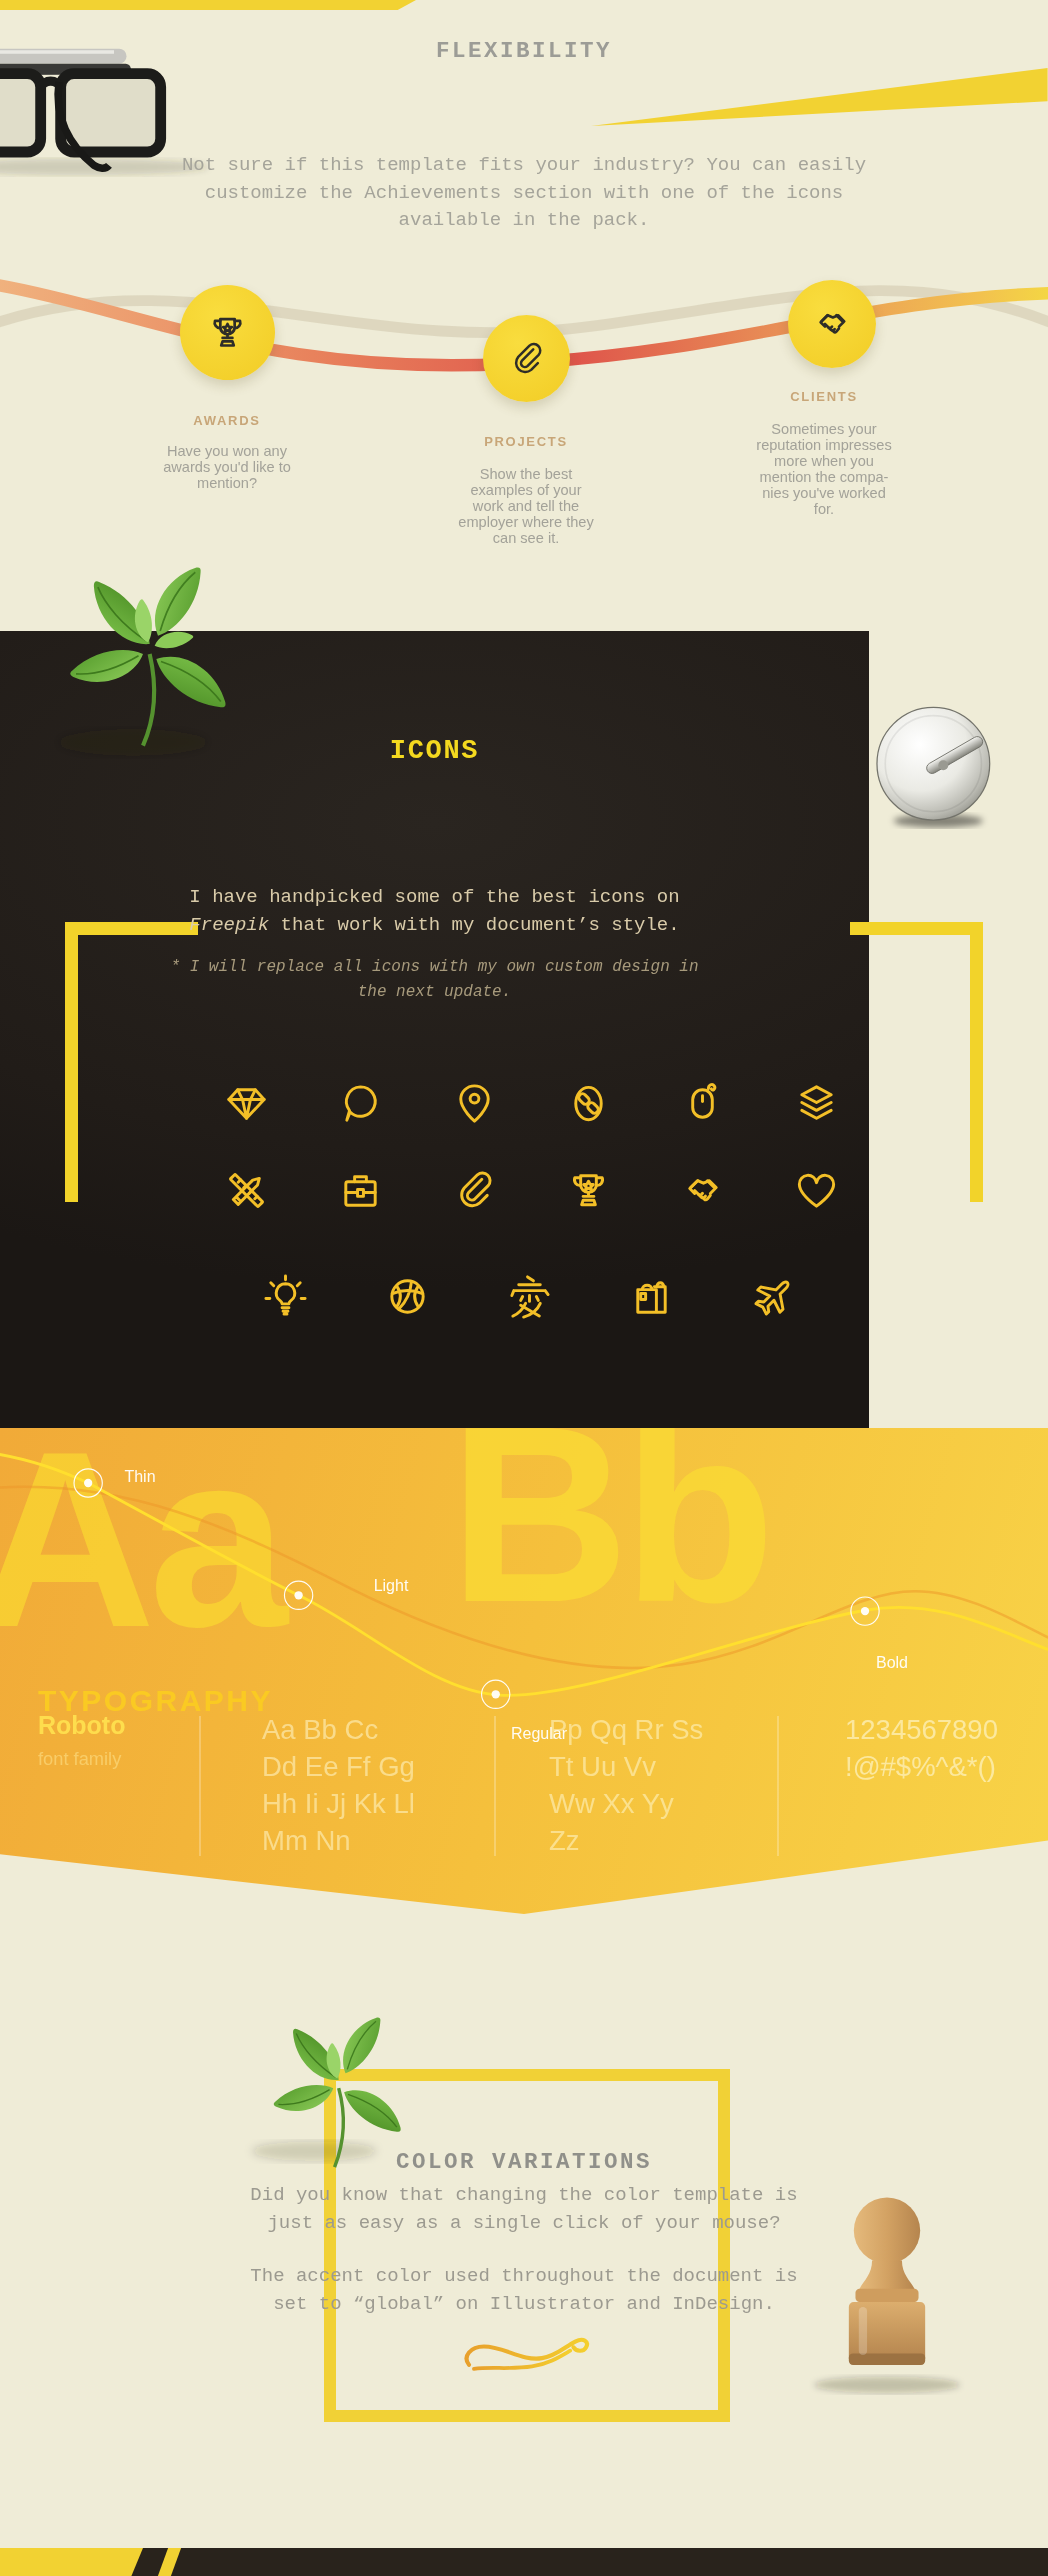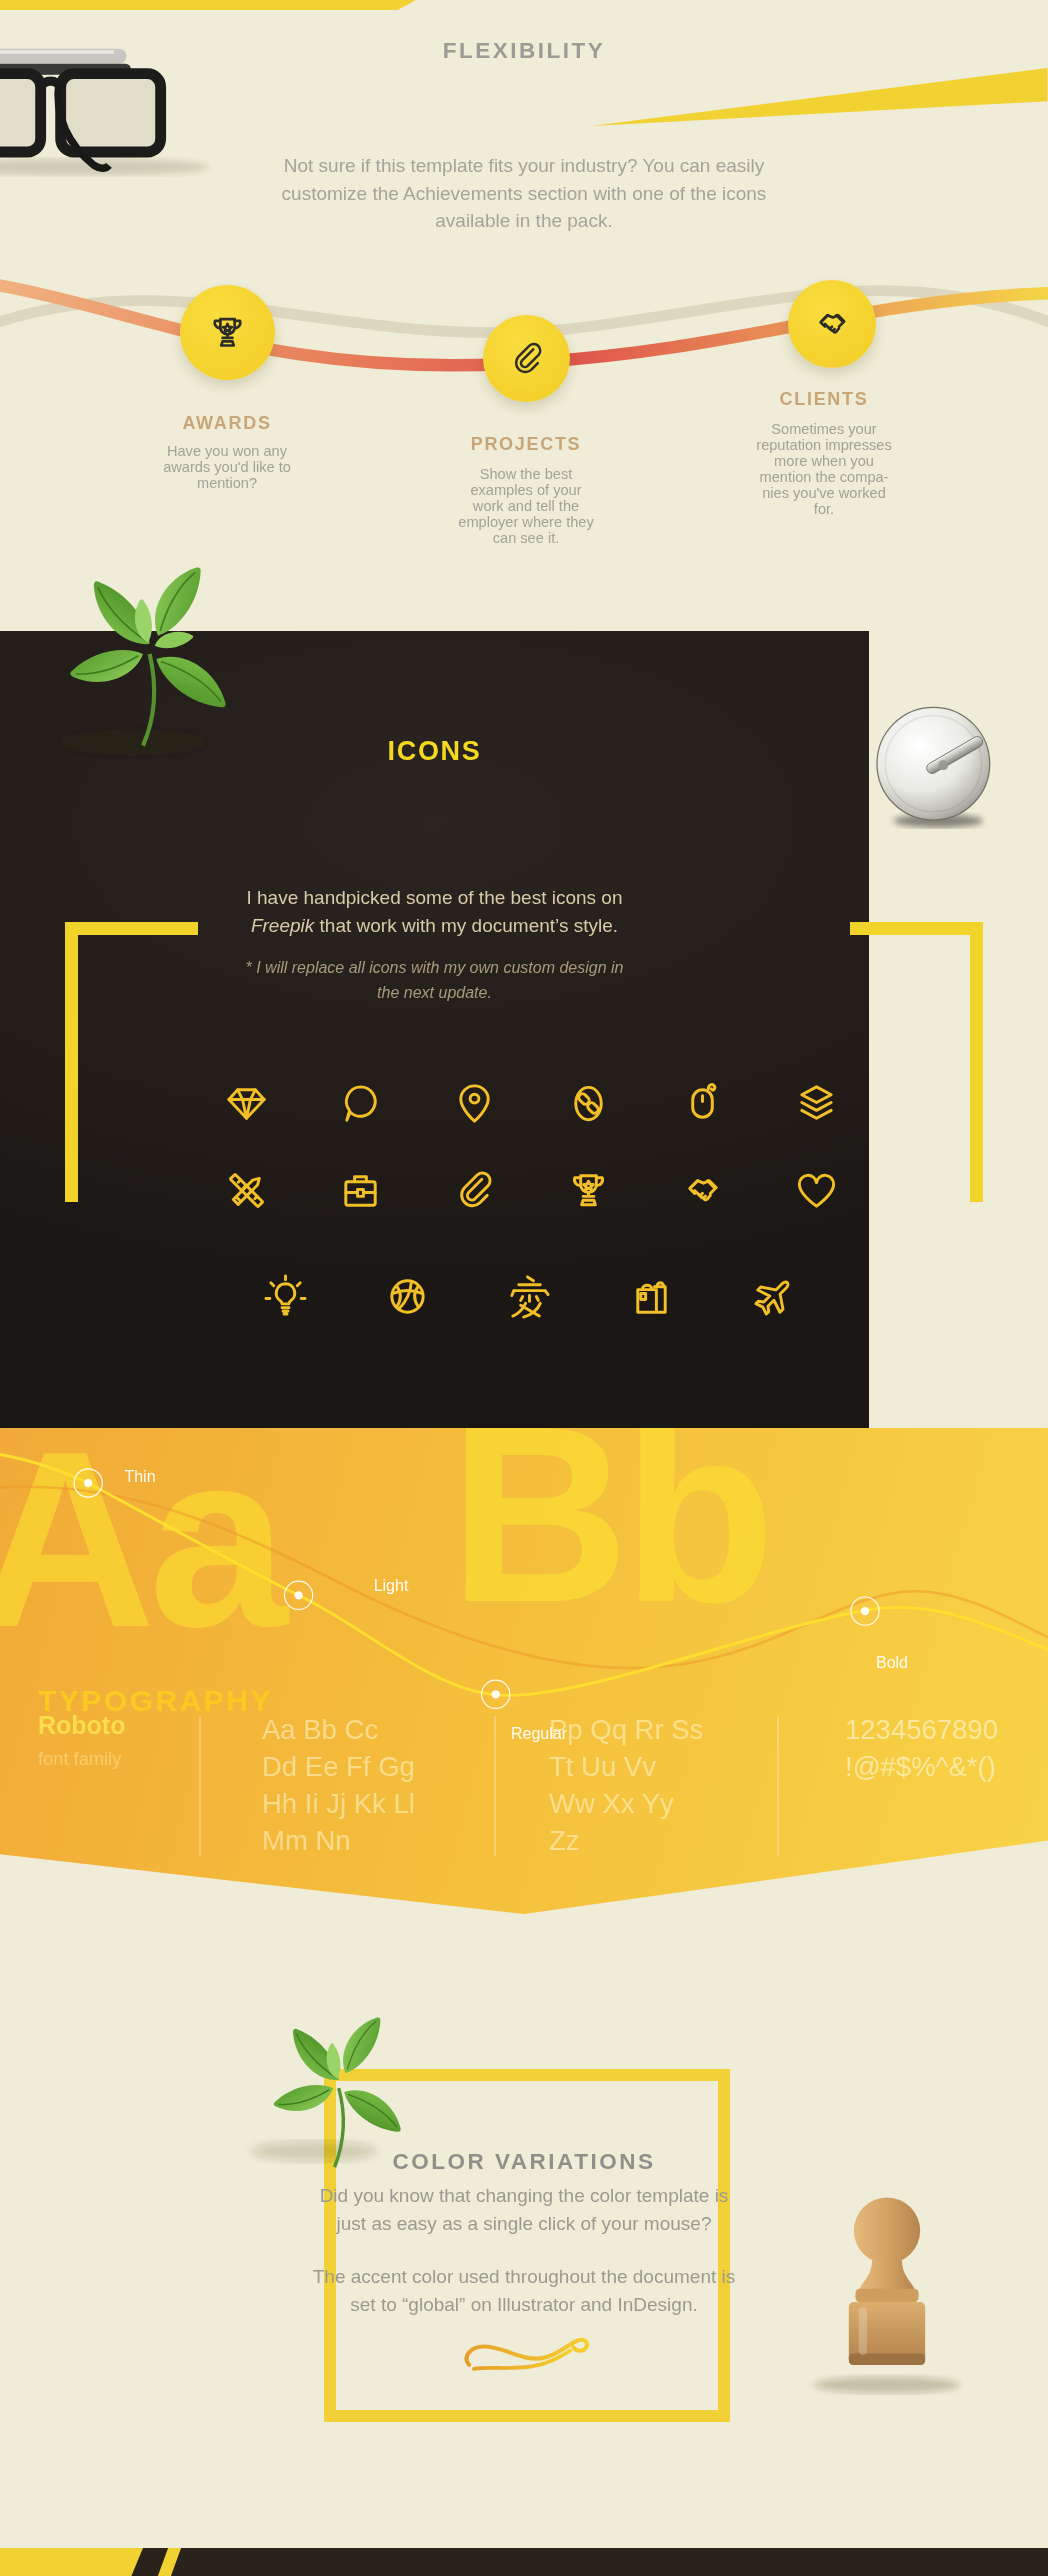--- a/index.html
+++ b/index.html
@@ -1,29 +1,29 @@
 <!DOCTYPE html>
 <html style="font-size:13.3px"><head>
 <meta charset="utf-8">
 <style>
   html,body{margin:0;padding:0;background:#d8d5c4;}
   #page{position:relative;width:1048px;height:2576px;margin:0 auto;overflow:hidden;
         background:#efecd7;font-family:"Liberation Sans",sans-serif;}
   .abs{position:absolute;}
-  .ctr{left:0;right:0;text-align:center;}
+  .ctr{left:0;right:0;text-align:center;font-family:Liberation Mono, monospace;}
 
   
   .topbar{top:0;left:0;width:416px;height:10px;background:#f2d232;
           clip-path:polygon(0 0,100% 0,calc(100% - 18.3px) 100%,0 100%);}
   .flex-title{top:38px;font-size:22.5px;font-weight:bold;letter-spacing:2.5px;color:#9c9c96;}
   .intro{top:152px;font-size:19px;line-height:27.5px;color:#a5a49a;}
 
   .ach-circle{border-radius:50%;background:radial-gradient(circle at 40% 32%,#f9dd3e,#f2cc25);
               box-shadow:0 5.8px 11.6px rgba(90,80,30,.18);display:flex;align-items:center;justify-content:center;}
-  .ach-label{font-size:18px;font-weight:bold;letter-spacing:1.7px;color:#c8a678;text-align:center;width:216px;}
+  .ach-label{font-size:13px;font-weight:bold;letter-spacing:1.7px;color:#c8a678;text-align:center;width:216px;}
   .ach-desc{font-size:14.6px;line-height:16px;color:#a3a299;text-align:center;width:216px;}
 
   
   .dark{top:631px;left:0;width:869px;height:797px;
         background:radial-gradient(915px 466px at 50% 24%,#2a2520 0%,#211c18 70%,#1b1714 100%);}
   .bracket{position:absolute;background:#f2d32a;}
   .icons-title{top:105px;font-size:27px;font-weight:bold;letter-spacing:1.7px;color:#f4d91f;}
   .dark-p{font-size:19px;line-height:27.5px;color:#d9cba9;}
   .dark-note{font-size:16px;line-height:25px;font-style:italic;color:#a79a7c;}
   .icon-row{position:absolute;display:flex;}

